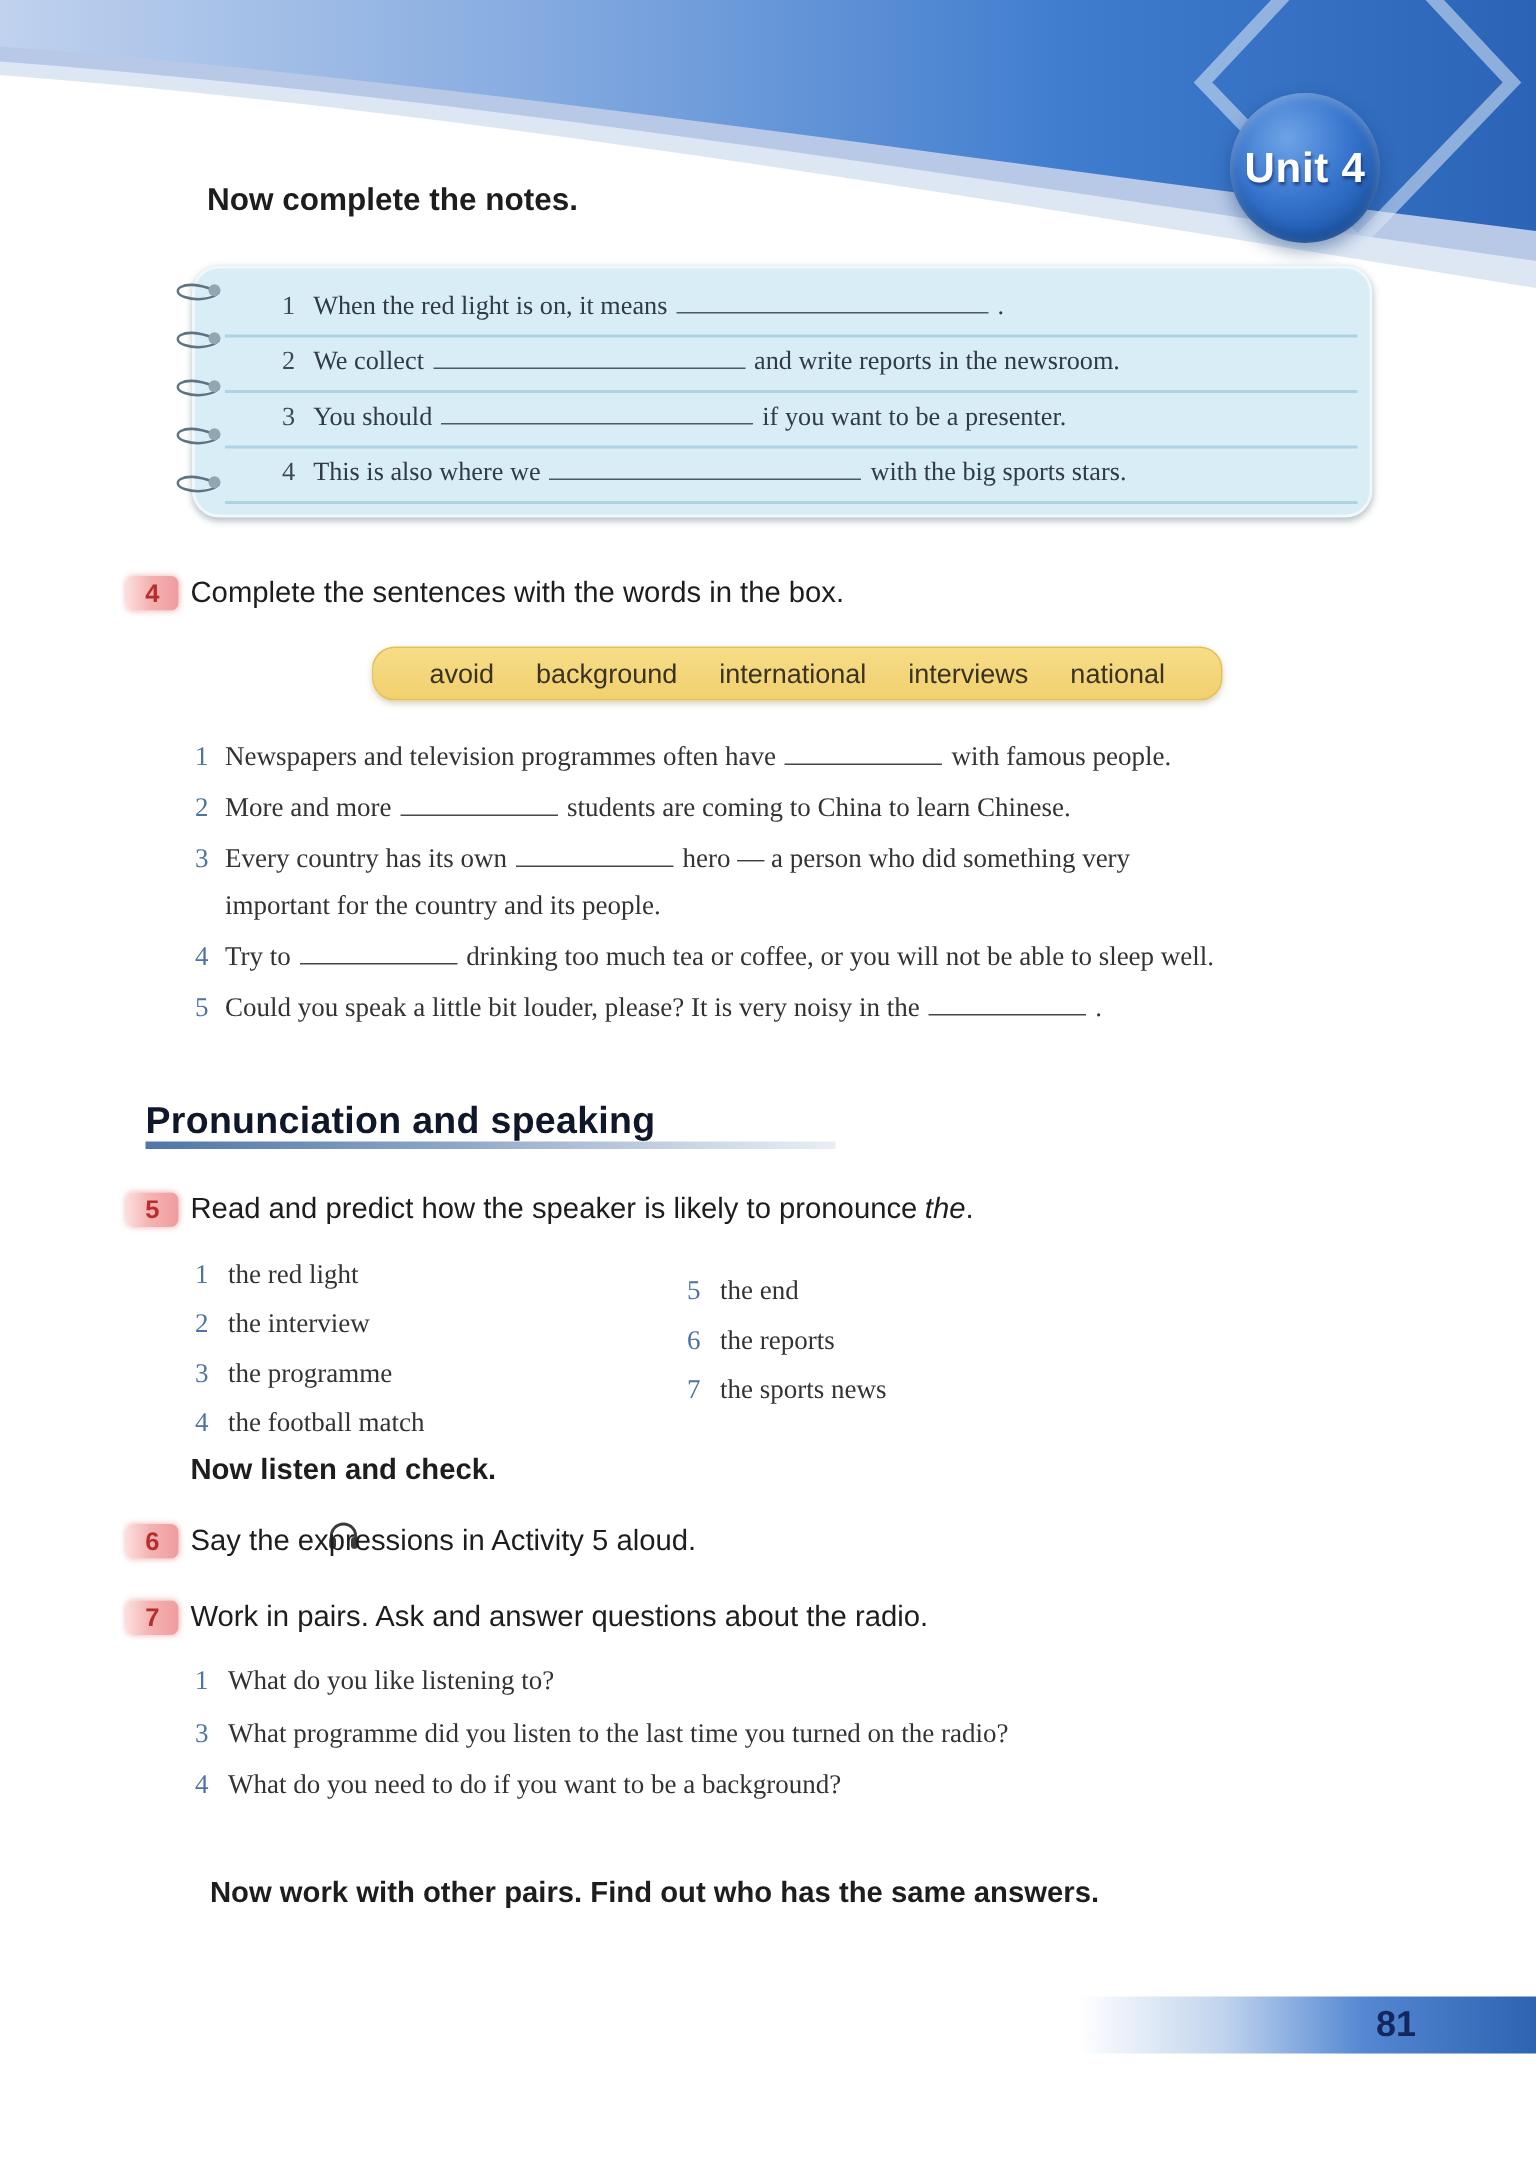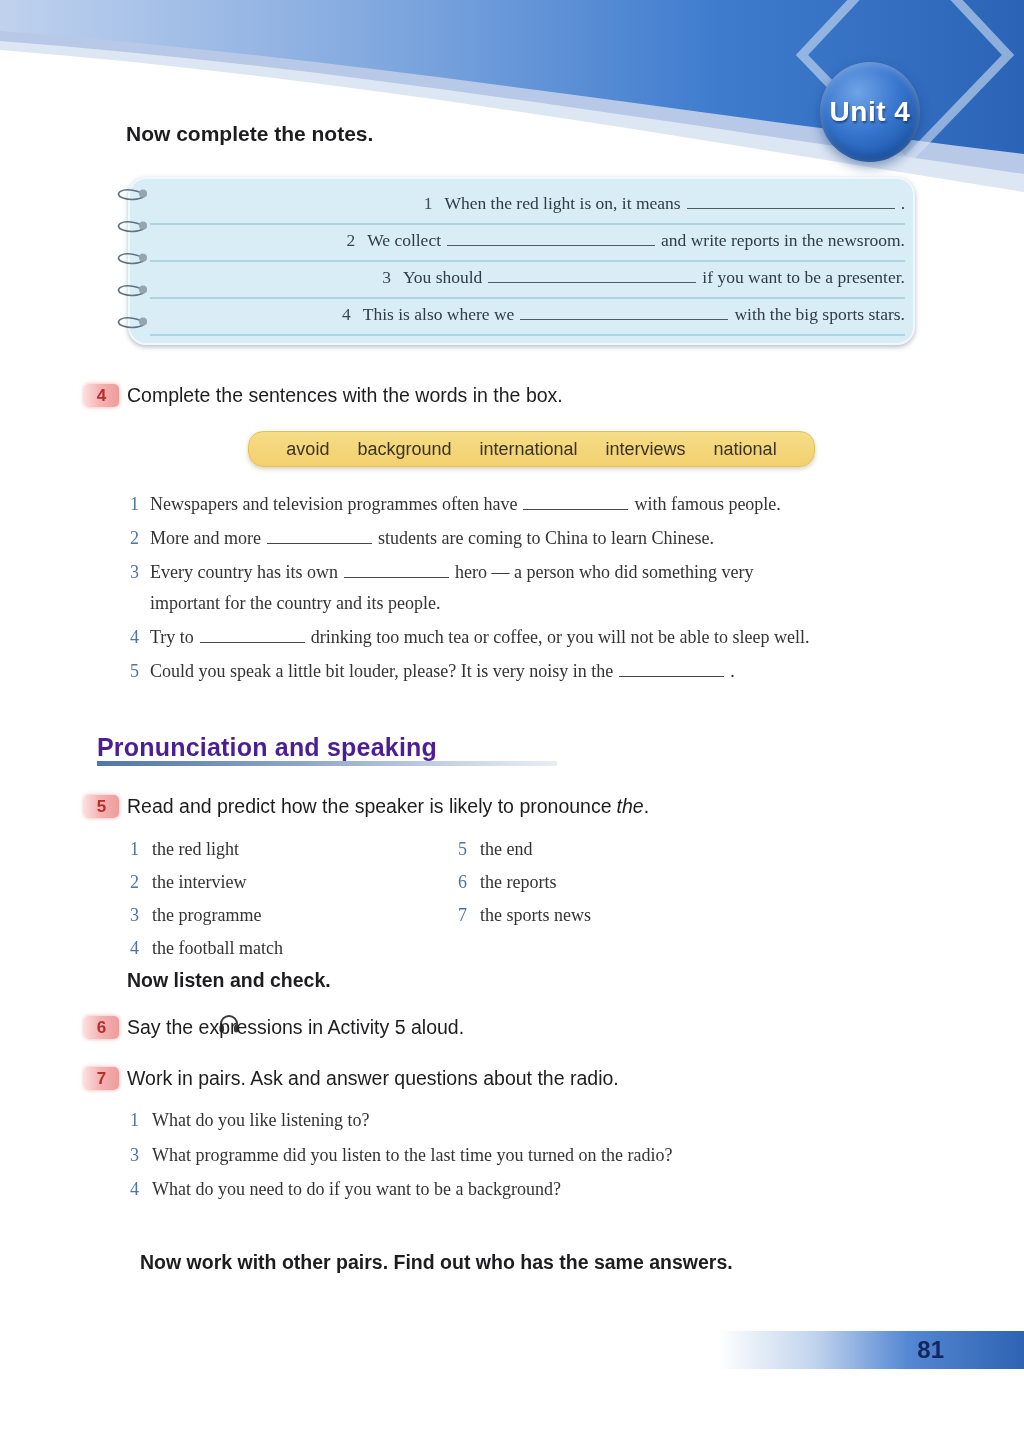--- a/index.html
+++ b/index.html
@@ -18,26 +18,26 @@
     display:flex; align-items:center; justify-content:center;
   }
   .unit-badge span {
     font-family:"Liberation Sans", sans-serif; font-weight:700; font-size:28px;
     color:#ffffff; text-shadow:1px 2px 2px rgba(10,25,70,0.55); letter-spacing:0.5px;
   }
   
   .h-sans { font-family:"Liberation Sans", sans-serif; font-weight:700; color:#1d1d1f; }
   .abs { position:absolute; }
   
-  .notes-title { left:126px; top:122px; font-size:21px; }
+  .notes-title { left:138px; top:122px; font-size:21px; }
   .notes-box {
     position:absolute; left:128px; top:177px; width:787px; height:168px;
     background:#d9edf7; border-radius:18px;
     box-shadow:0 2px 5px rgba(90,110,125,0.45), inset 0 0 0 2px rgba(255,255,255,0.6);
-    padding-top:11px; box-sizing:border-box;text-align:right;
+    padding-top:11px; box-sizing:border-box;
   }
   .note-row {
     margin:0 10px 0 22px; padding:5px 0 7px 38px; height:23px;
     border-bottom:2px solid #aed3e3; font-size:17.5px; color:#2f3b45;
     white-space:nowrap;
   }
   .note-row .nnum { margin-right:12px; color:#3c4a56; }
   .blank { display:inline-block; border-bottom:1.7px solid #4e5a64; vertical-align:baseline; margin:0 6px; }
   .nblank { width:208px; }
   .sblank { width:105px; border-bottom-color:#474747; }
@@ -62,29 +62,29 @@
     display:flex; align-items:center; justify-content:center; gap:28px;
     font-family:"Liberation Sans", sans-serif; font-size:18px; color:#3a3322;
   }
   
   .sentences { position:absolute; left:130px; top:489px; width:830px; font-size:18px; }
   .sent { display:flex; margin-bottom:3px; }
   .snum { width:20px; flex:none; color:#4e73a4; line-height:31px; }
   .stext { width:800px; line-height:31px; color:#333; }
   .cont { display:block; }
   
-  .section-title { left:97px; top:733px; font-size:25px; color:#4c1d95; letter-spacing:0.2px; }
+  .section-title { left:97px; top:733px; font-size:25px; color:#0f172a; letter-spacing:0.2px; }
   .section-underline {
     position:absolute; left:97px; top:761px; width:460px; height:5px;
     background:linear-gradient(90deg, #4f76a8 0%, #8fa7c6 45%, #ccd7e6 80%, #e9eef5 100%);
   }
   
   .col { position:absolute; top:833px; font-size:18px; }
   .col-left { left:130px; }
-  .col-right { left:458px; }
+  .col-right { left:458px;margin-top:11px; }
   .li-row { height:33px; line-height:33px; white-space:nowrap; }
   .li-row .lnum { color:#4e73a4; margin-right:13px; }
   .listen-row { position:absolute; left:127px; top:969px; display:flex; align-items:center; gap:18px;flex-direction:column; }
   .listen-row .lbl { font-family:"Liberation Sans", sans-serif; font-weight:700; font-size:19.5px; color:#1d1d1f; }
   
   .questions { position:absolute; left:130px; top:1103px; font-size:18px; }
   .q-row { height:34.5px; line-height:34.5px; white-space:nowrap; }
   .q-row .qnum { color:#4e73a4; margin-right:13px; }
   .footer-bold { left:140px; top:1251px; font-size:19.5px; }
   

